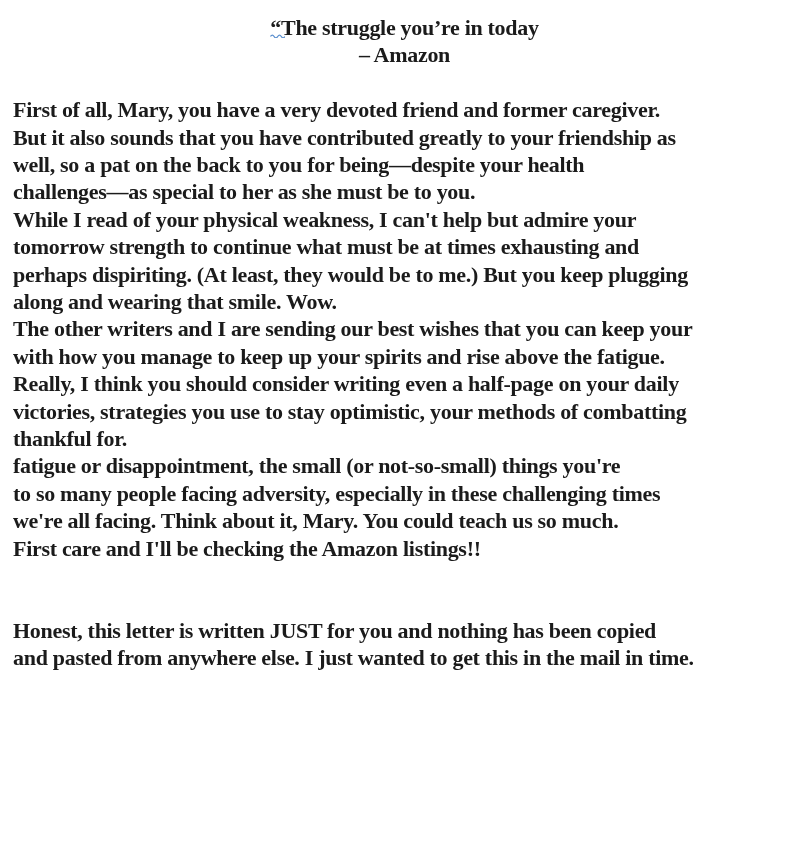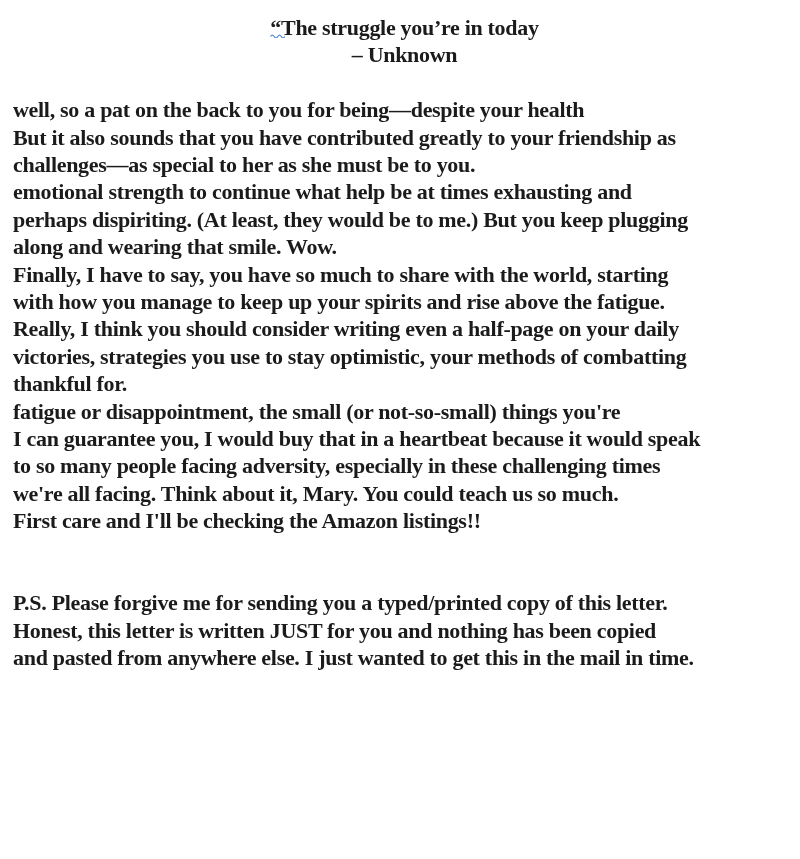--- a/index.html
+++ b/index.html
@@ -43,48 +43,48 @@
 </style>
 </head>
 <body>
 
 <div class="page">
 
   <div class="quote">
     <div class="line"><span class="oq"><span>“</span><svg class="squiggle" width="15" height="5" viewBox="0 0 15 5">
             <path d="M0.5 3.5 Q2.3 0.8 4.1 3.5 T7.7 3.5 T11.3 3.5 T14.9 3.5" fill="none" stroke="#5b8fce" stroke-width="1.3"></path>
           </svg></span><span>The struggle you’re in today</span></div>
-    <div class="line">– Unknown</div>
+    <div class="line">– Amazon</div>
   </div>
 
   <div class="blank"></div>
 
   <div>
+    <div class="line">First of all, Mary, you have a very devoted friend and former caregiver.</div>
+    <div class="line">But it also sounds that you have contributed greatly to your friendship as</div>
     <div class="line">well, so a pat on the back to you for being—despite your health</div>
-    <div class="line">But it also sounds that you have contributed greatly to your friendship as</div>
     <div class="line">challenges—as special to her as she must be to you.</div>
-    <div class="line">emotional strength to continue what help be at times exhausting and</div>
+    <div class="line">While I read of your physical weakness, I can't help but admire your</div>
+    <div class="line">tomorrow strength to continue what must be at times exhausting and</div>
     <div class="line">perhaps dispiriting. (At least, they would be to me.) But you keep plugging</div>
     <div class="line">along and wearing that smile. Wow.</div>
-    <div class="line">Finally, I have to say, you have so much to share with the world, starting</div>
+    <div class="line">The other writers and I are sending our best wishes that you can keep your</div>
     <div class="line">with how you manage to keep up your spirits and rise above the fatigue.</div>
     <div class="line">Really, I think you should consider writing even a half-page on your daily</div>
     <div class="line">victories, strategies you use to stay optimistic, your methods of combatting</div>
     <div class="line">thankful for.</div>
     <div class="line">fatigue or disappointment, the small (or not-so-small) things you're</div>
-    <div class="line">I can guarantee you, I would buy that in a heartbeat because it would speak</div>
     <div class="line">to so many people facing adversity, especially in these challenging times</div>
     <div class="line">we're all facing. Think about it, Mary. You could teach us so much.</div>
     <div class="line">First care and I'll be checking the Amazon listings!!</div>
   </div>
 
   <div class="blank"></div>
 
 
   <div class="blank"></div>
 
   <div>
-    <div class="line">P.S. Please forgive me for sending you a typed/printed copy of this letter.</div>
     <div class="line">Honest, this letter is written JUST for you and nothing has been copied</div>
     <div class="line">and pasted from anywhere else. I just wanted to get this in the mail in time.</div>
   </div>
 
 </div>
 
 </body></html>

